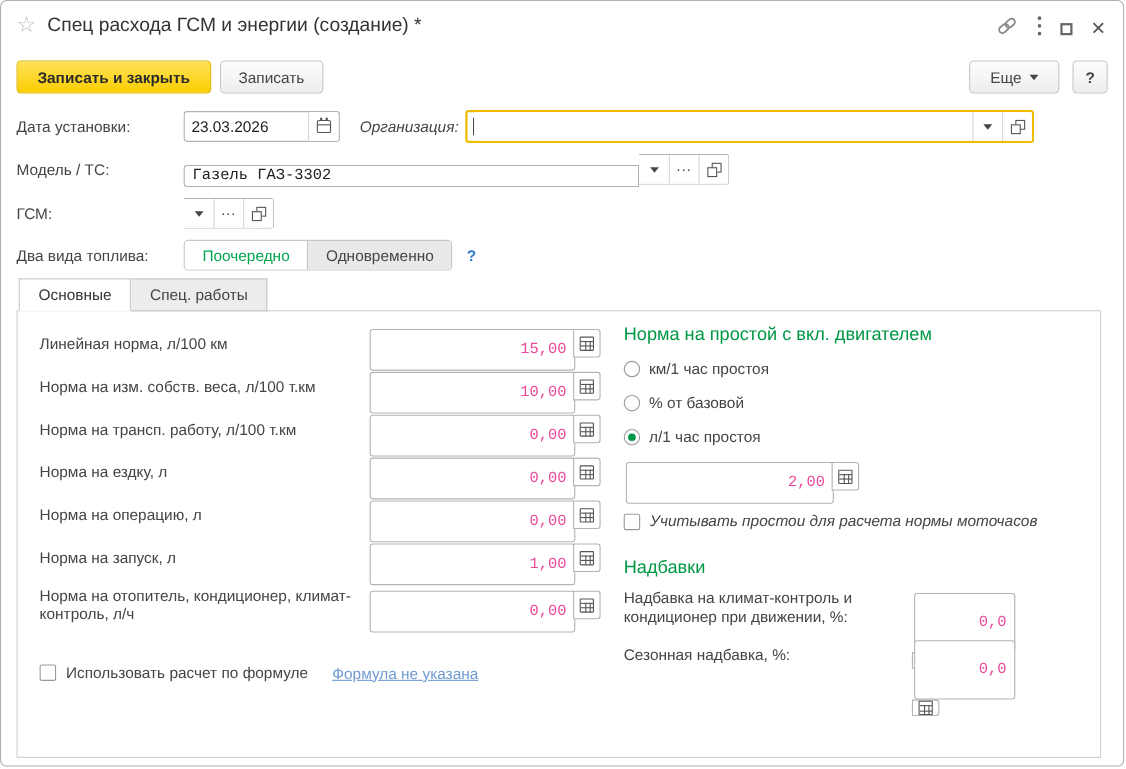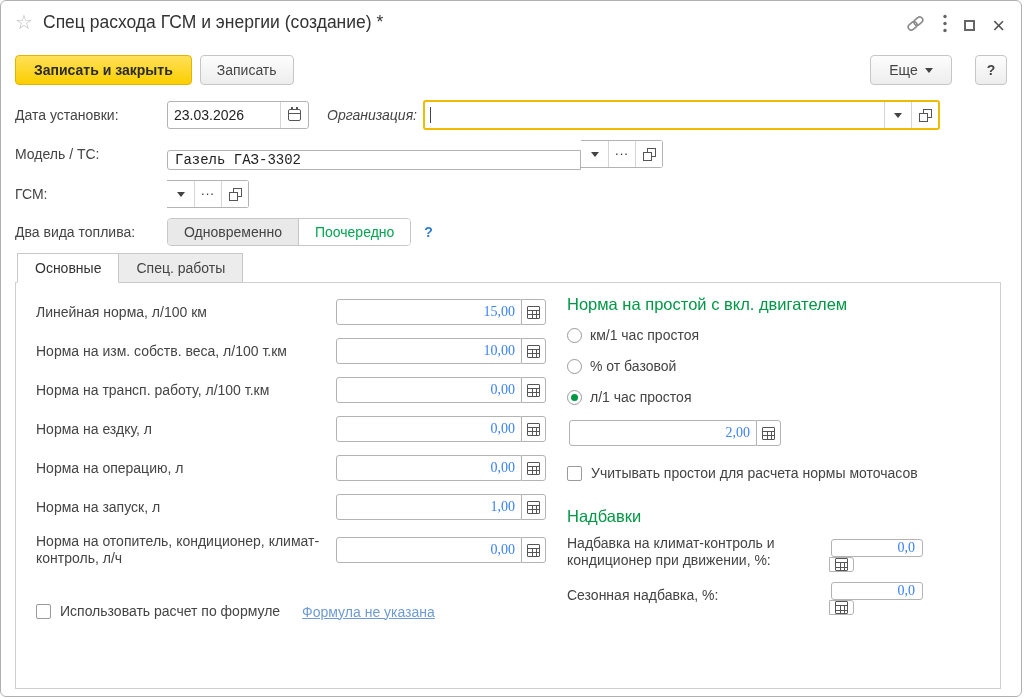--- a/index.html
+++ b/index.html
@@ -24,21 +24,21 @@
   .btn {
     height:30px; border:1px solid #c6c6c6; border-radius:4px; background:linear-gradient(#fdfdfd,#ededed);
     font-family:"Liberation Sans", sans-serif; font-size:14px; color:#444;
     display:inline-flex; align-items:center; justify-content:center; padding:0 14px; cursor:pointer;
   }
   .btn-primary {
     background:linear-gradient(#ffe159,#fbce00); border-color:#e2b500;
     font-weight:bold; color:#2b2b2b; padding:0 18px;
   }
   .btn-save { margin-left:8px; padding:0 16px; }
-  .toolbar-right { margin-left:auto; display:flex; gap:23px; }
+  .toolbar-right { margin-left:auto; display:flex; gap:12px; }
   .btn-more { width:82px; gap:7px; }
   .btn-help { width:32px; padding:0; font-weight:bold; }
   .arr { width:0; height:0; border-left:4px solid transparent; border-right:4px solid transparent; border-top:5px solid #444; }
 
   
   .frow { position:absolute; left:14px; display:flex; align-items:center; }
   .flabel { font-size:14px; color:#444; }
   .group { display:flex; align-items:stretch; height:28px; border:1px solid #b3b3b3; border-radius:3px; background:#fff; }
   .group input { border:none; outline:none; font-size:14px; color:#222; padding:0 6px; font-family:"Liberation Sans", sans-serif; background:transparent; }
   .gbtn { width:27px; display:flex; align-items:center; justify-content:center; border-left:1px solid #d5d5d5; background:#fff; cursor:pointer; }
@@ -74,21 +74,21 @@
   .tab { height:30px; line-height:28px; padding:0 17px; font-size:14px; color:#444; background:#ececec; border:1px solid #c8c8c8; cursor:pointer; }
   .tab + .tab { border-left:none; }
   .tab.on { background:#fff; border-bottom:1px solid #fff; color:#333; }
   .panel { position:absolute; top:281px; left:14px; width:986px; height:407px; border:1px solid #cfcfcf; background:#fff; }
 
   
   .left-col { position:absolute; left:20px; top:16px; width:530px; }
   .lrow { display:flex; align-items:center; margin-bottom:13px; }
   .lrow .flabel { width:300px; line-height:17px; padding-right:4px; }
   .num-group { display:flex; align-items:stretch; height:26px; width:210px; }
-  .num-input { flex:1; min-width:0; border:1px solid #b3b3b3; border-radius:3px; text-align:right; font-size:14px; color:#3b82f6; padding:0 7px; outline:none; font-family:Liberation Serif, serif; }
+  .num-input { flex:1; min-width:0; border:1px solid #b3b3b3; border-radius:3px; text-align:right; font-size:14px; color:#ec4899; padding:18px 7px; outline:none; font-family:Liberation Mono, monospace; }
   .calc-btn { width:25px; border:1px solid #b3b3b3; border-radius:0 3px 3px 0; margin-left:-2px; background:#fff; display:flex; align-items:center; justify-content:center; cursor:pointer; }
   .calc-icon { width:13px; height:13px; border:1px solid #555; border-radius:1px; background-color:#fff;
     background-image:linear-gradient(#555,#555),linear-gradient(#555,#555),linear-gradient(#555,#555),linear-gradient(#555,#555);
     background-size:13px 1px,13px 1px,1px 10px,1px 10px;
     background-position:0 3px,0 7.5px,3.6px 3px,7.6px 3px;
     background-repeat:no-repeat; }
   .cal-icon { width:13px; height:12px; border:1px solid #555; border-radius:2px; position:relative; background:
     linear-gradient(#555,#555) 0 3px/13px 1px no-repeat; }
   .cal-icon::before { content:""; position:absolute; top:-3px; left:2px; width:2px; height:3px; background:#555; }
   .cal-icon::after  { content:""; position:absolute; top:-3px; right:2px; width:2px; height:3px; background:#555; }
@@ -102,21 +102,21 @@
   .link { margin-left:22px; font-size:14px; color:#6f9bd1; text-decoration:underline; cursor:pointer; }
 
   
   .right-col { position:absolute; left:551px; top:12px; width:432px; }
   .green-h { font-size:16.5px; font-weight:400; color:#009845; margin-bottom:13px; }
   .radio-row { display:flex; align-items:center; margin-bottom:15px; cursor:pointer; }
   .rb { width:15px; height:15px; border:1px solid #9a9a9a; border-radius:50%; background:#fff; flex:0 0 auto; }
   .rb.on::after { content:""; display:block; width:7px; height:7px; margin:3px; border-radius:50%; background:#009845; }
   .rlabel { font-size:14px; color:#444; margin-left:8px; }
   .idle-group { width:212px; margin:4px 0 0 2px; }
-  .chk-row { display:flex; align-items:center; margin-top:19px; }
+  .chk-row { display:flex; align-items:flex-end; margin-top:19px;font-style:italic; }
   .surch-h { margin-top:25px; margin-bottom:9px; }
   .srow { display:flex; align-items:center; margin-top:2px; }
   .srow + .srow { margin-top:13px; }
   .srow .flabel { width:260px; line-height:17px; }
   .small-group { width:92px; margin-left:4px;flex-direction:column; }
 </style>
 </head>
 <body>
 
 <div class="window">
@@ -205,25 +205,25 @@
         </div>
       <div class="gbtn">
           <span class="open-icon"></span>
         </div>
     </div>
   </div>
 
   <div class="frow row4">
     <span class="flabel" style="width:152px;">Два вида топлива:</span>
     <div class="toggle">
+      <div class="seg on">
+        <span>Поочередно</span>
+      </div>
       <div class="seg">
         <span>Одновременно</span>
-      </div>
-      <div class="seg on">
-        <span>Поочередно</span>
       </div>
     </div>
     <span class="help-link">?</span>
   </div>
 
   <div class="tabsbar">
     <div class="tab on"><span>Основные</span></div>
     <div class="tab"><span>Спец. работы</span></div>
   </div>
 

